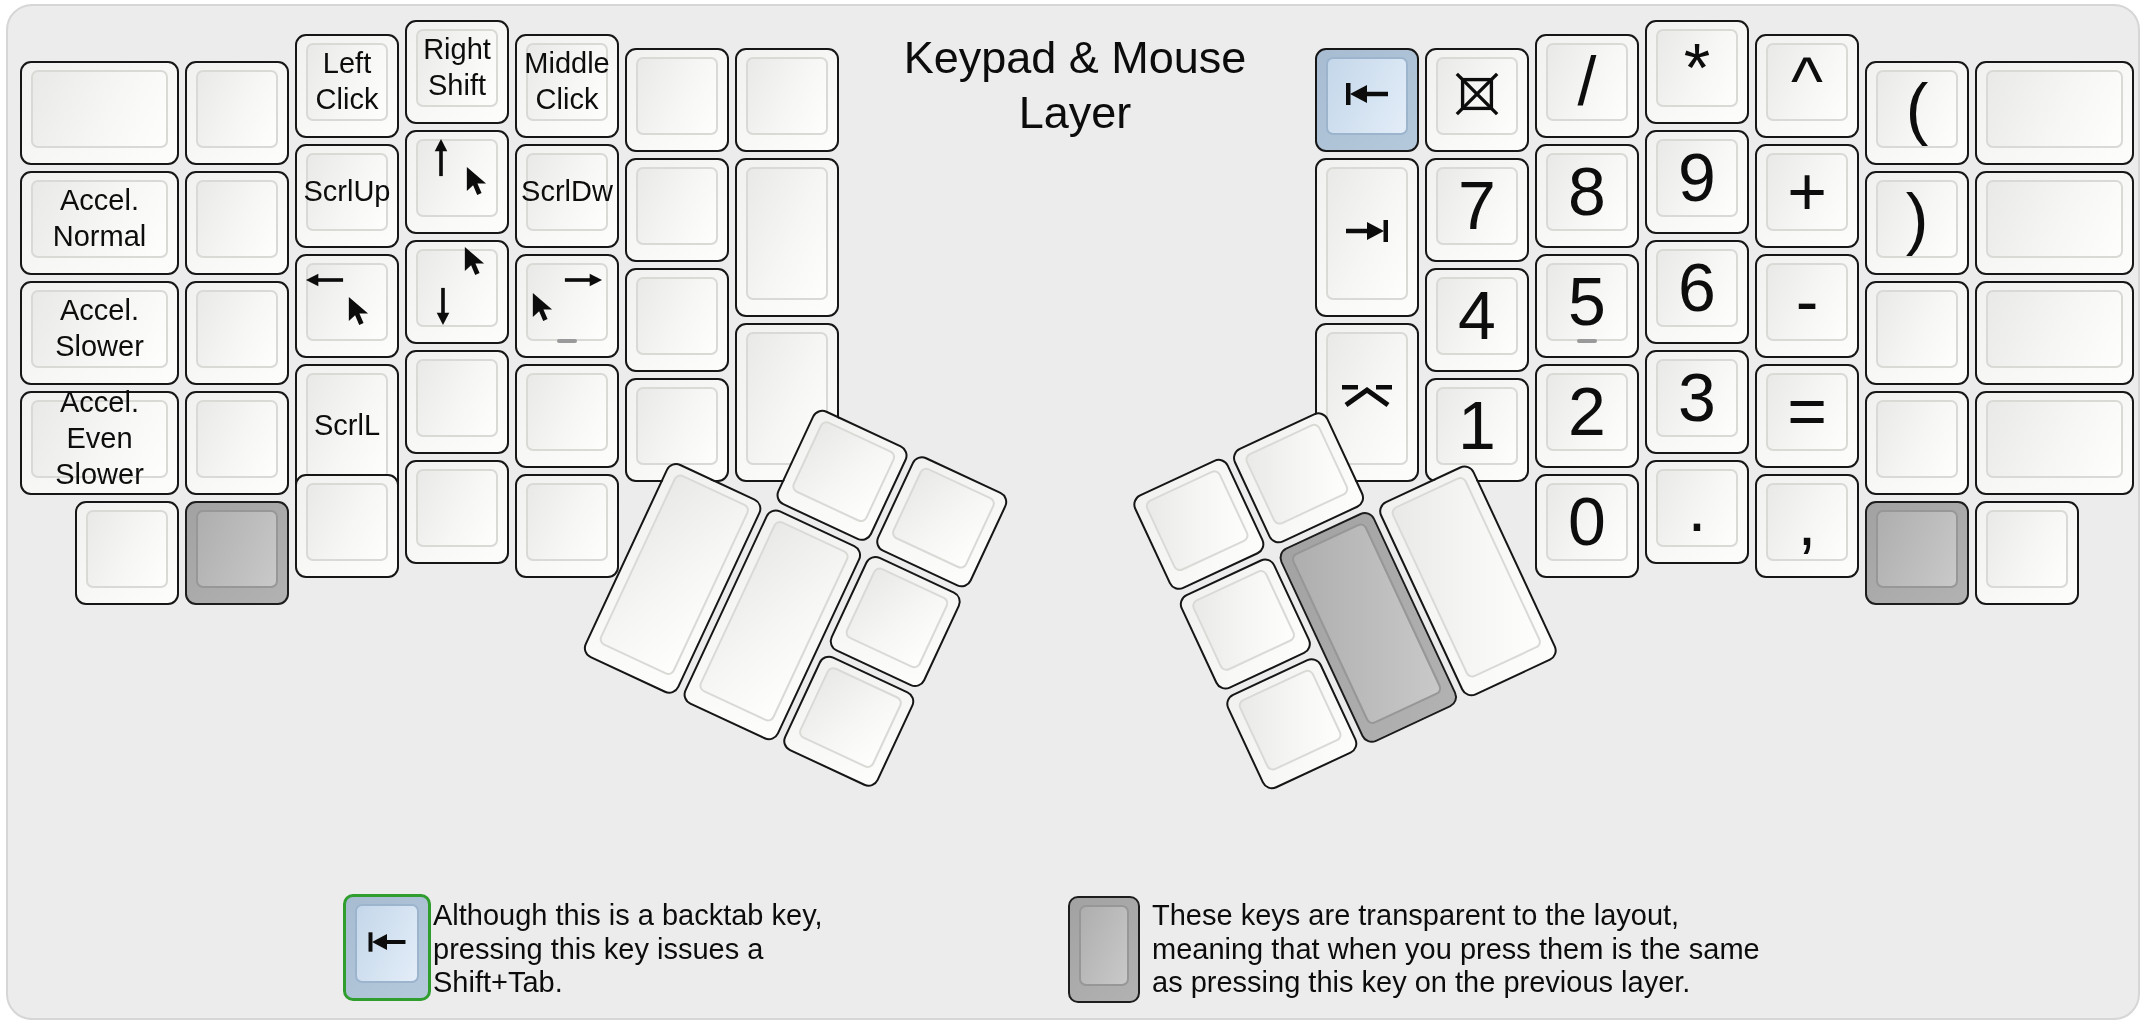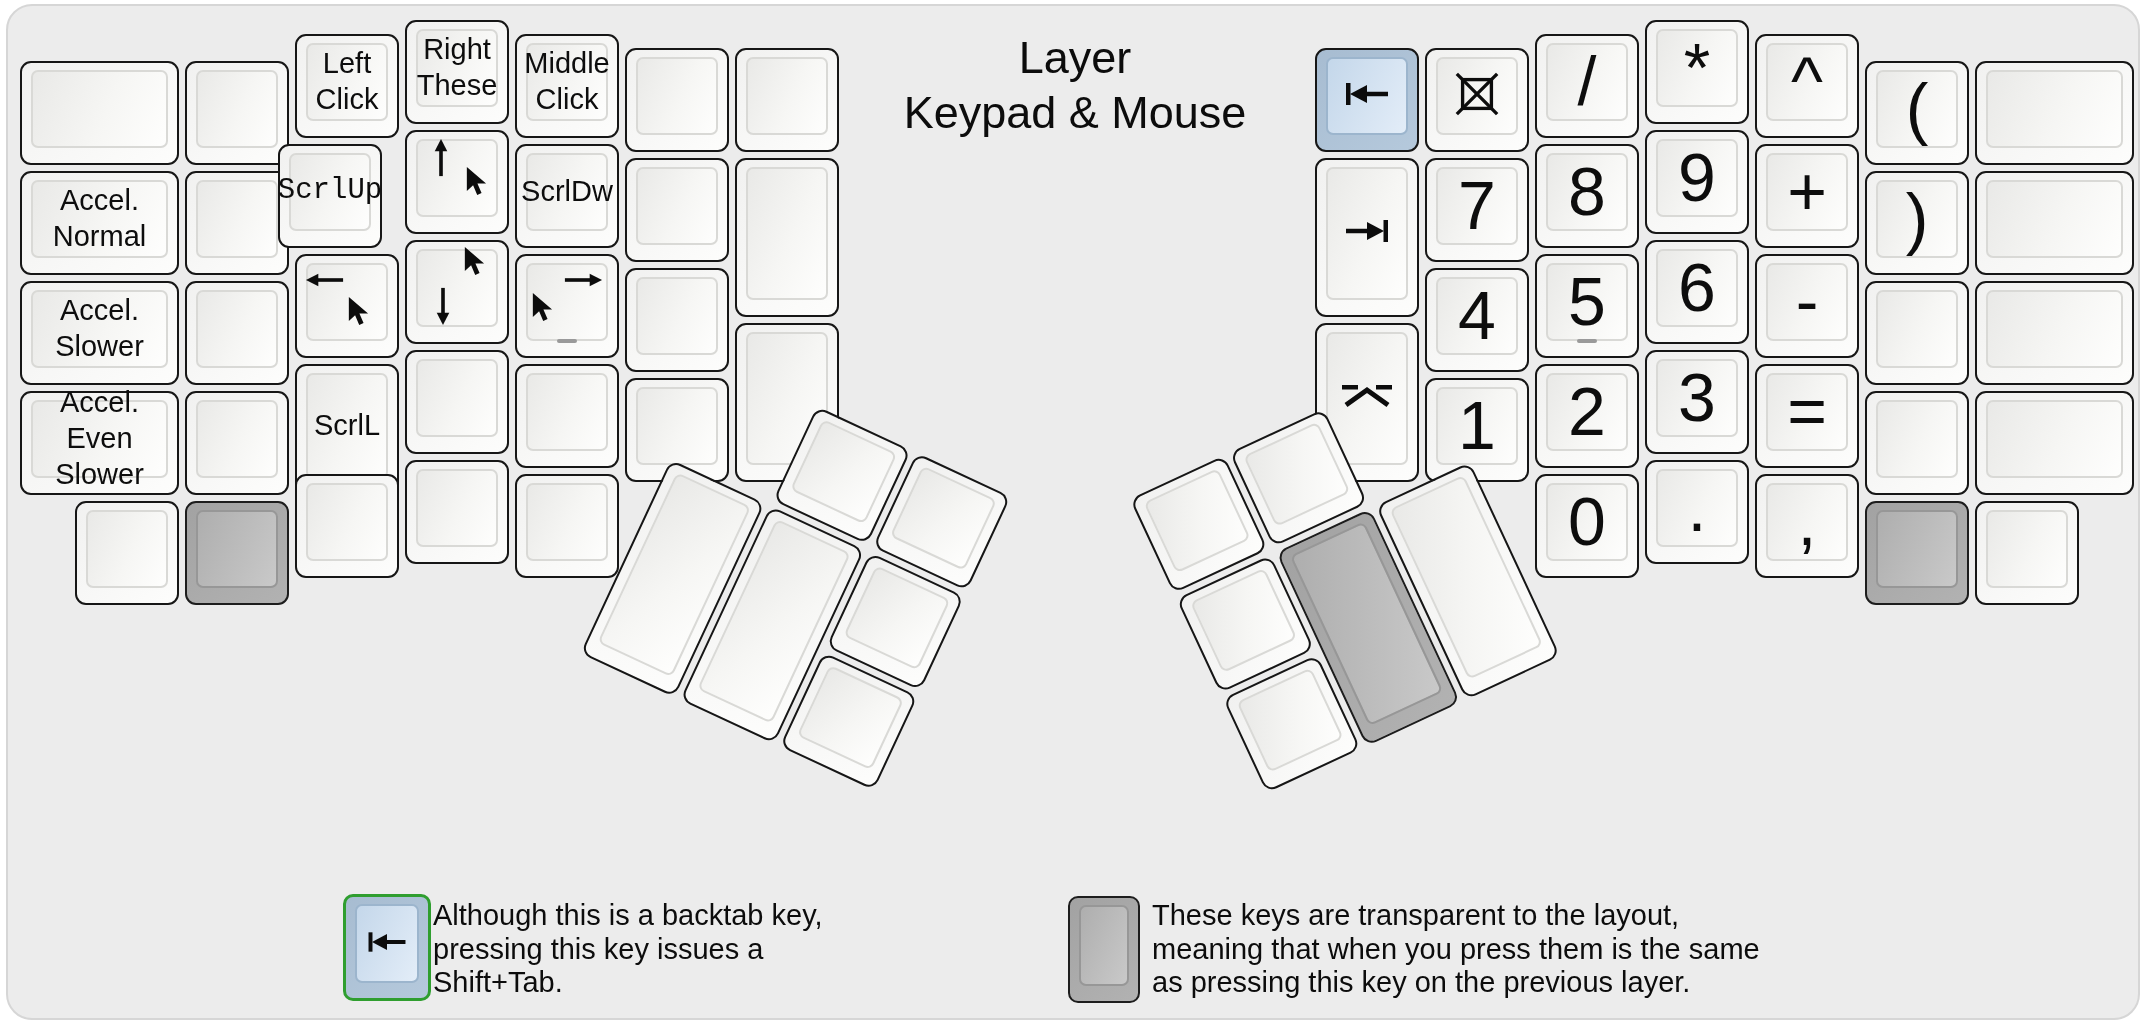--- a/index.html
+++ b/index.html
@@ -30,22 +30,22 @@
        font-size:45px;line-height:55px;}
   .legend-text{position:absolute;font-size:29px;line-height:33.5px;color:#0c0c0c;white-space:pre-line;}
 </style>
 </head>
 <body>
 
 <div id="stage">
   <div id="board"></div>
 
   <div id="title">
+    <div>Keypad &amp; Mouse</div>
     <div>Layer</div>
-    <div>Keypad &amp; Mouse</div>
   </div>
 
   <div id="left-half">
       <div class="key" style="left: 20px; top: 61.25px; width: 159px; height: 104px;">
         <div class="surface"></div>
       </div>
       <div class="key" style="left: 20px; top: 171.25px; width: 159px; height: 104px;">
         <div class="surface"></div>
         <div class="klabel">Accel.
 Normal</div>
@@ -77,21 +77,21 @@
         <div class="surface"></div>
       </div>
       <div class="key gray" style="left: 185px; top: 501.25px; width: 104px; height: 104px;">
         <div class="surface"></div>
       </div>
       <div class="key" style="left: 295px; top: 33.75px; width: 104px; height: 104px;">
         <div class="surface"></div>
         <div class="klabel">Left
 Click</div>
       </div>
-      <div class="key" style="left: 278px; top: 143.75px; width: 104px; height: 104px; font-family: Liberation Mono, monospace;">
+      <div class="key" style="left: 295px; top: 143.75px; width: 104px; height: 104px;">
         <div class="surface"></div>
         <div class="klabel">ScrlUp</div>
       </div>
       <div class="key" style="left: 295px; top: 253.75px; width: 104px; height: 104px;">
         <div class="surface"></div>
         <div class="mcombo">
           <span style="left: 8px; top: 14px;"><svg width="40" height="20" viewBox="0 0 42 20">
               <line x1="12" y1="10" x2="40" y2="10" stroke="#0c0c0c" stroke-width="3.8"></line>
               <polygon points="1,10 14,3.4 14,16.6" fill="#0c0c0c"></polygon>
             </svg></span>
@@ -103,21 +103,21 @@
       <div class="key" style="left: 295px; top: 363.75px; width: 104px; height: 132px;">
         <div class="surface"></div>
         <div class="klabel">ScrlL</div>
       </div>
       <div class="key" style="left: 295px; top: 473.75px; width: 104px; height: 104px;">
         <div class="surface"></div>
       </div>
       <div class="key" style="left: 405px; top: 20px; width: 104px; height: 104px;">
         <div class="surface"></div>
         <div class="klabel">Right
-These</div>
+Shift</div>
       </div>
       <div class="key" style="left: 405px; top: 130px; width: 104px; height: 104px;">
         <div class="surface"></div>
         <div class="mcombo">
           <span style="left: 24px; top: 6px;"><svg width="20" height="40" viewBox="0 0 20 42">
               <line x1="10" y1="12" x2="10" y2="40" stroke="#0c0c0c" stroke-width="3.8"></line>
               <polygon points="10,1 3.4,14 16.6,14" fill="#0c0c0c"></polygon>
             </svg></span>
           <span style="left: 56px; top: 34px;"><svg width="25" height="31" viewBox="0 0 26 32">
               <polygon points="4,1 4,26 10.5,19.8 14.8,30 19.3,28 15,18 24,18" fill="#0c0c0c"></polygon>

